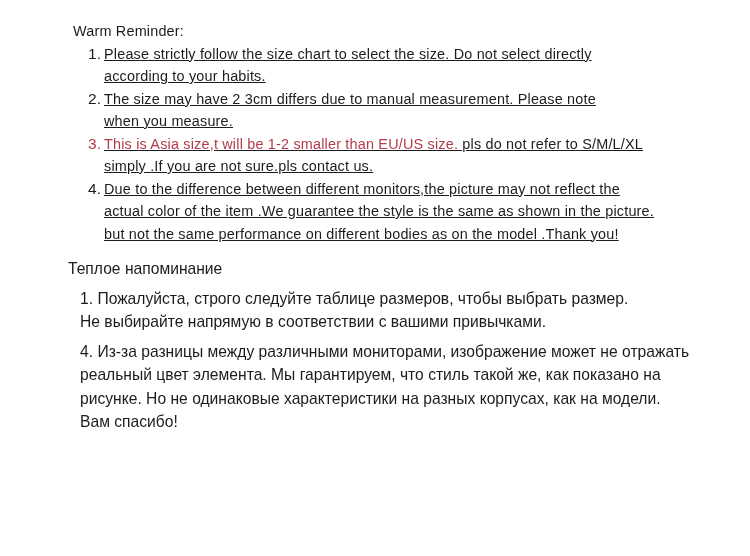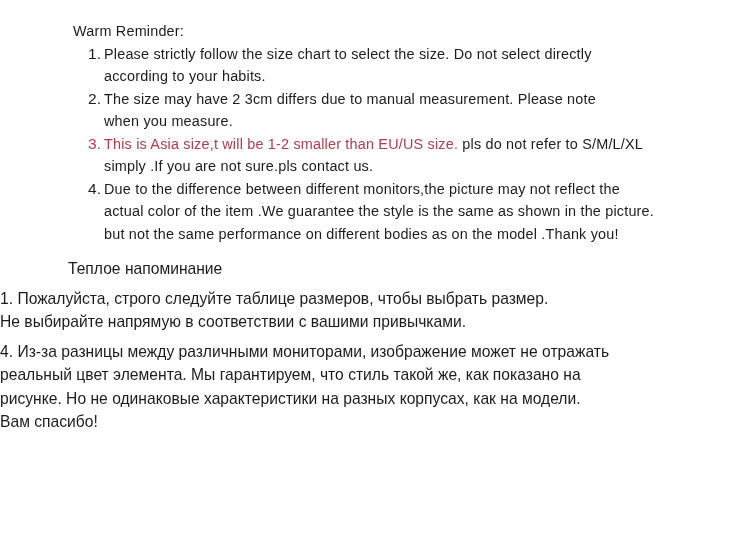--- a/index.html
+++ b/index.html
@@ -28,41 +28,41 @@
     display: flex;
     margin-left: 88px;
     align-items: flex-start;
   }
   .en-item .num {
     flex: 0 0 16px;
     font-size: 15.5px;
     line-height: 22.5px;
     letter-spacing: 0.2px;
   }
-  .en-item .lines { flex: 1 1 auto; min-width: 0; }
+  .en-item .lines { flex: 1 1 auto; min-width: 0; text-decoration: underline; }
   .en-line {
     font-size: 15.5px;
     line-height: 22.5px;
     letter-spacing: 0.2px;
     white-space: nowrap;
     transform: scaleX(0.93);
     transform-origin: 0 50%;
   }
 
   
   .ru-section { margin-top: 12px; }
   .ru-title {
     margin-left: 68px;
     font-size: 17px;
     line-height: 23.5px;
     white-space: nowrap;
     transform: scaleX(0.92);
     transform-origin: 0 50%;
   }
-  .ru-item { margin-top: 6px; }
+  .ru-item { margin-left: 80px; margin-top: 6px; }
   .ru-line {
     font-size: 17px;
     line-height: 23.5px;
     white-space: nowrap;
     transform: scaleX(0.92);
     transform-origin: 0 50%;
   }
 
   .red { color: #b23c4b; }
 </style>

